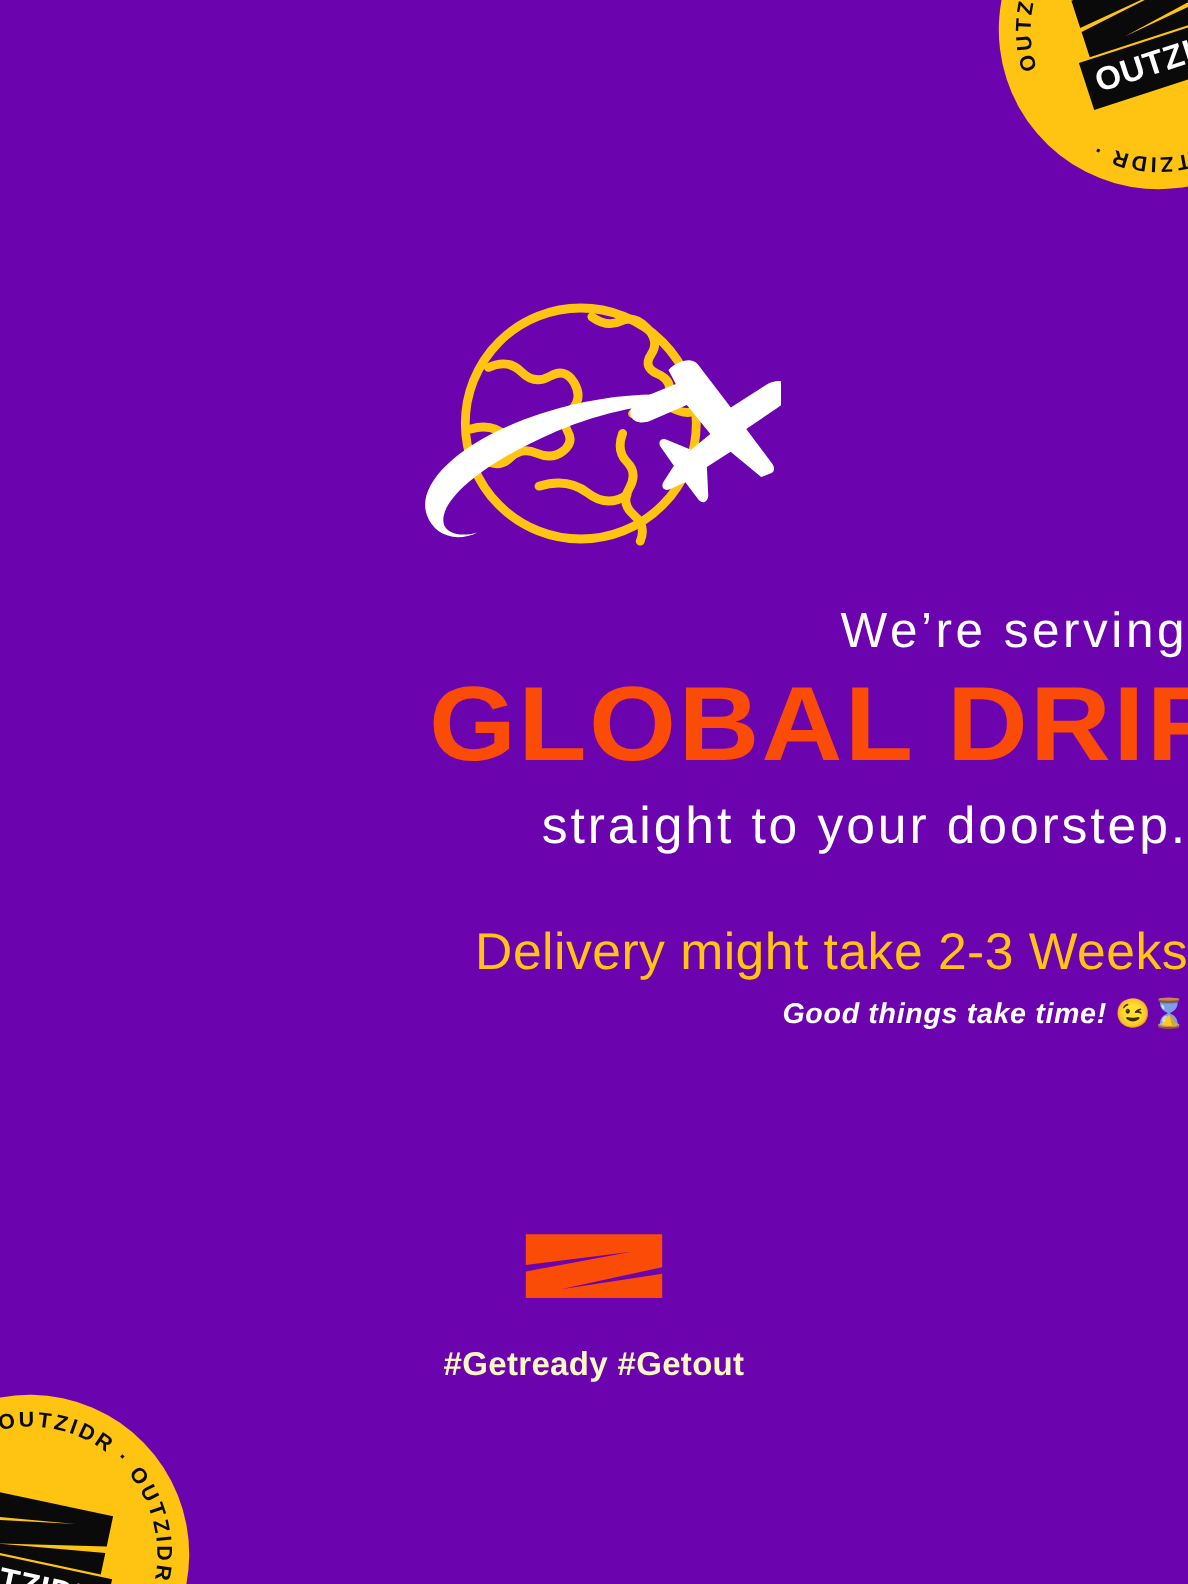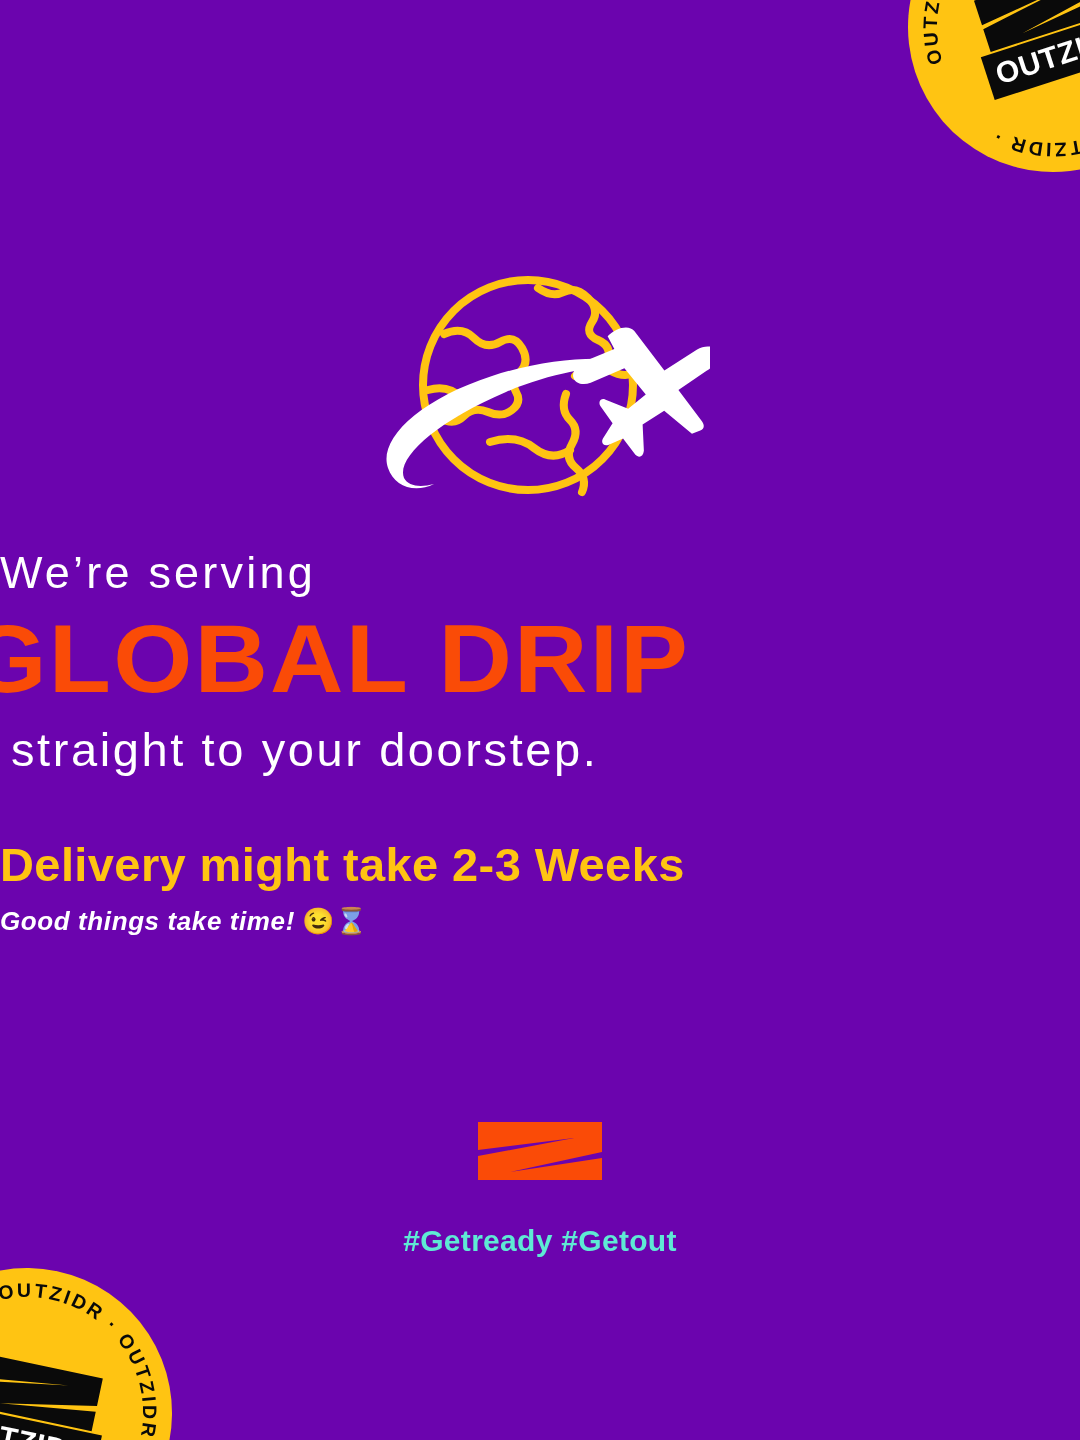--- a/index.html
+++ b/index.html
@@ -74,21 +74,21 @@
     justify-content: center;
   }
   .globe-wrap svg { display: block; }
 
   
   .copy {
     position: absolute;
     left: 0;
     right: 0;
     top: 548px;
-    text-align: left;
+    text-align: right;
   }
   .line-serving {
     color: #ffffff;
     font-size: 45px;
     font-weight: 300;
     letter-spacing: 3.2px;
     line-height: 1.12;
   }
   .line-headline {
     color: #fa4b07;
@@ -105,21 +105,21 @@
     font-size: 47px;
     font-weight: 400;
     letter-spacing: 2.6px;
     line-height: 1.12;
     margin-top: 14px;
     padding-left: 11px;
   }
   .line-delivery {
     color: #ffc412;
     font-size: 47px;
-    font-weight: 700;
+    font-weight: 400;
     letter-spacing: 0.4px;
     line-height: 1.1;
     margin-top: 62px;
   }
   .line-goodthings {
     color: #ffffff;
     font-size: 26px;
     font-weight: 700;
     font-style: italic;
     letter-spacing: 0.6px;
@@ -134,21 +134,21 @@
     left: 0;
     right: 0;
     top: 1120px;
     display: flex;
     flex-direction: column;
     align-items: center;
   }
   .footer .zmark-big { width: 128px; height: 90px; display: block; }
   .footer .tagline {
     margin-top: 14px;
-    color: #5eead4;
+    color: #fef9c3;
     font-size: 30px;
     font-weight: 700;
     letter-spacing: 0.3px;
   }
 </style>
 </head>
 <body>
 
 <div id="poster">
 

